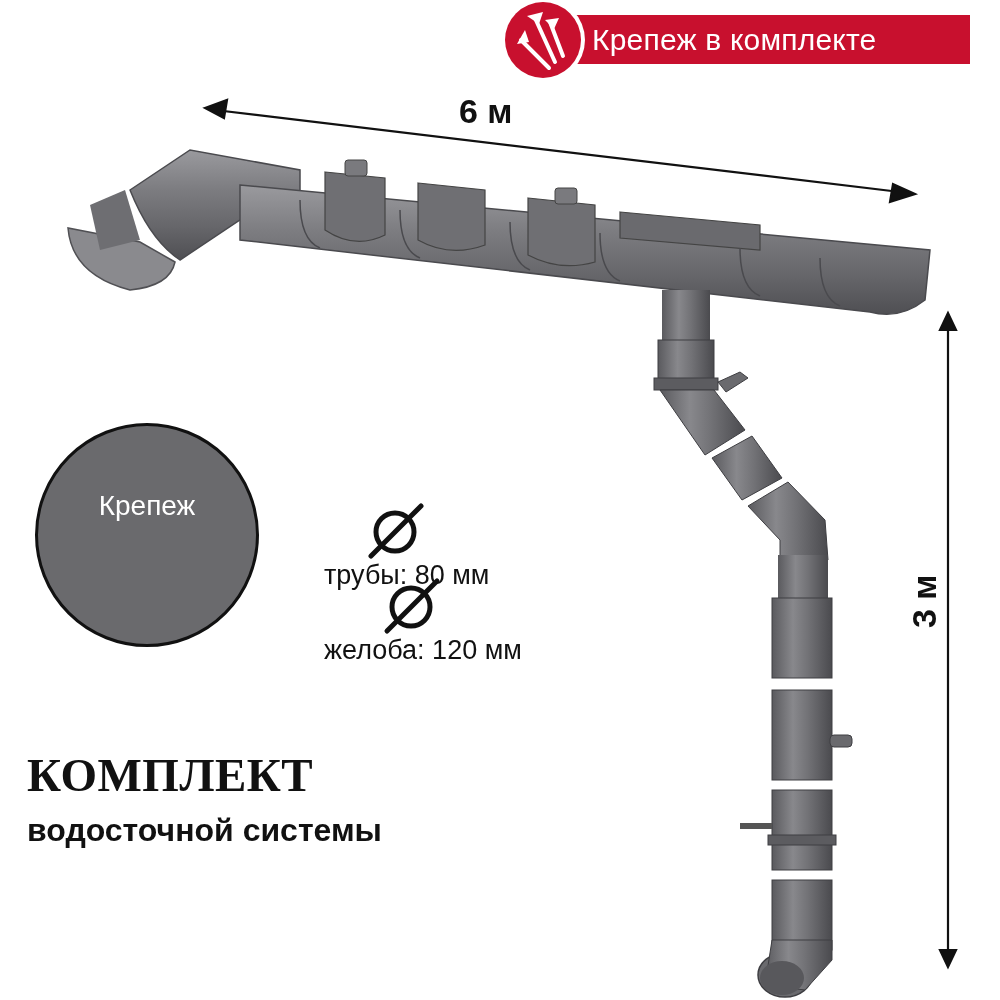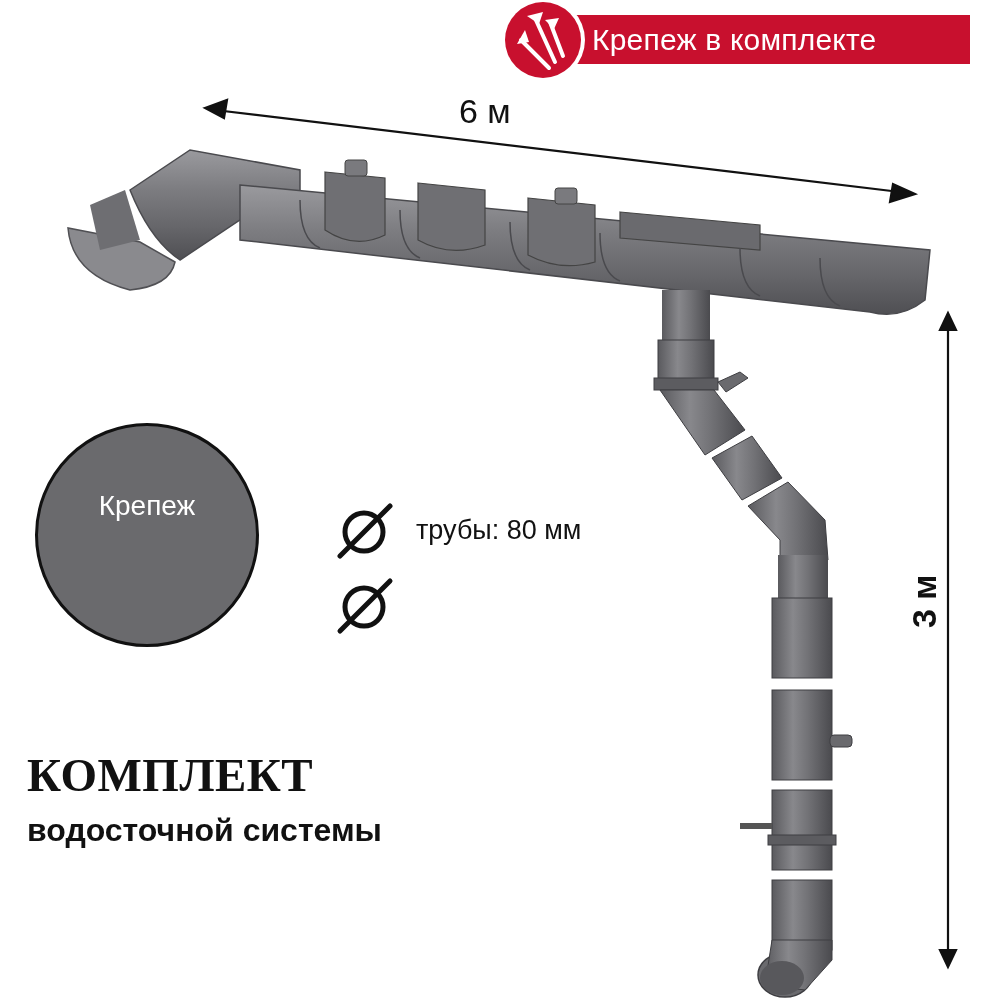--- a/index.html
+++ b/index.html
@@ -8,32 +8,32 @@
   .abs { position: absolute; }
 
   
   .badge-rect { left: 570px; top: 15px; width: 400px; height: 49px; background: #c8102e; }
   .badge-circle { left: 505px; top: 2px; width: 76px; height: 76px; border-radius: 50%;
                   background: #c8102e; box-shadow: 0 0 0 4px #fff; }
   .badge-text { left: 592px; top: 15px; height: 40px; line-height: 49px; color: #fff;
                 font-size: 30px; white-space: nowrap; letter-spacing: 0.2px; }
 
   
-  .dim-6 { left: 459px; top: 92px; font-size: 34px; font-weight: normal; }
+  .dim-6 { left: 459px; top: 92px; font-size: 34px; font-weight: bold; }
   .dim-3 { left: 905px; top: 628px; font-size: 34px; font-weight: bold;
            transform: rotate(-90deg); transform-origin: left top; white-space: nowrap; }
 
   
   .swatch { left: 35px; top: 423px; width: 224px; height: 224px; border-radius: 50%;
             background: #6a6a6d; border: 3px solid #111; box-sizing: border-box; }
   .swatch-label { left: 35px; top: 490px; width: 224px; text-align: center; color: #fff;
                   font-size: 28px; }
 
   
-  .spec { left: 336px; font-size: 27px; display: flex; align-items: center; white-space: nowrap; }
+  .spec { left: 324px; font-size: 27px; display: flex; align-items: center; white-space: nowrap; flex-direction: column; }
   .spec .dia { width: 60px; height: 60px; margin-right: 20px; }
 
   
   .title1 { left: 27px; top: 748px; font-size: 47px; font-weight: bold; letter-spacing: 0.5px; font-family: Liberation Serif, serif; }
   .title2 { left: 27px; top: 812px; font-size: 32px; font-weight: bold; }
 
   svg { display: block; }
 </style>
 </head>
 <body>
@@ -143,16 +143,17 @@
     <circle cx="28" cy="32" r="19" fill="none" stroke="#111" stroke-width="5"></circle>
     <line x1="4" y1="56" x2="54" y2="6" stroke="#111" stroke-width="5" stroke-linecap="round"></line>
   </svg>
   <span>трубы: 80 мм</span>
 </div>
 <div class="abs spec" style="top:575px">
   <svg class="dia" viewBox="0 0 60 60">
     <circle cx="28" cy="32" r="19" fill="none" stroke="#111" stroke-width="5"></circle>
     <line x1="4" y1="56" x2="54" y2="6" stroke="#111" stroke-width="5" stroke-linecap="round"></line>
   </svg>
+  <span>желоба: 120 мм</span>
 </div>
 
 <div class="abs title1">КОМПЛЕКТ</div>
 <div class="abs title2">водосточной системы</div>
 
 </body></html>

